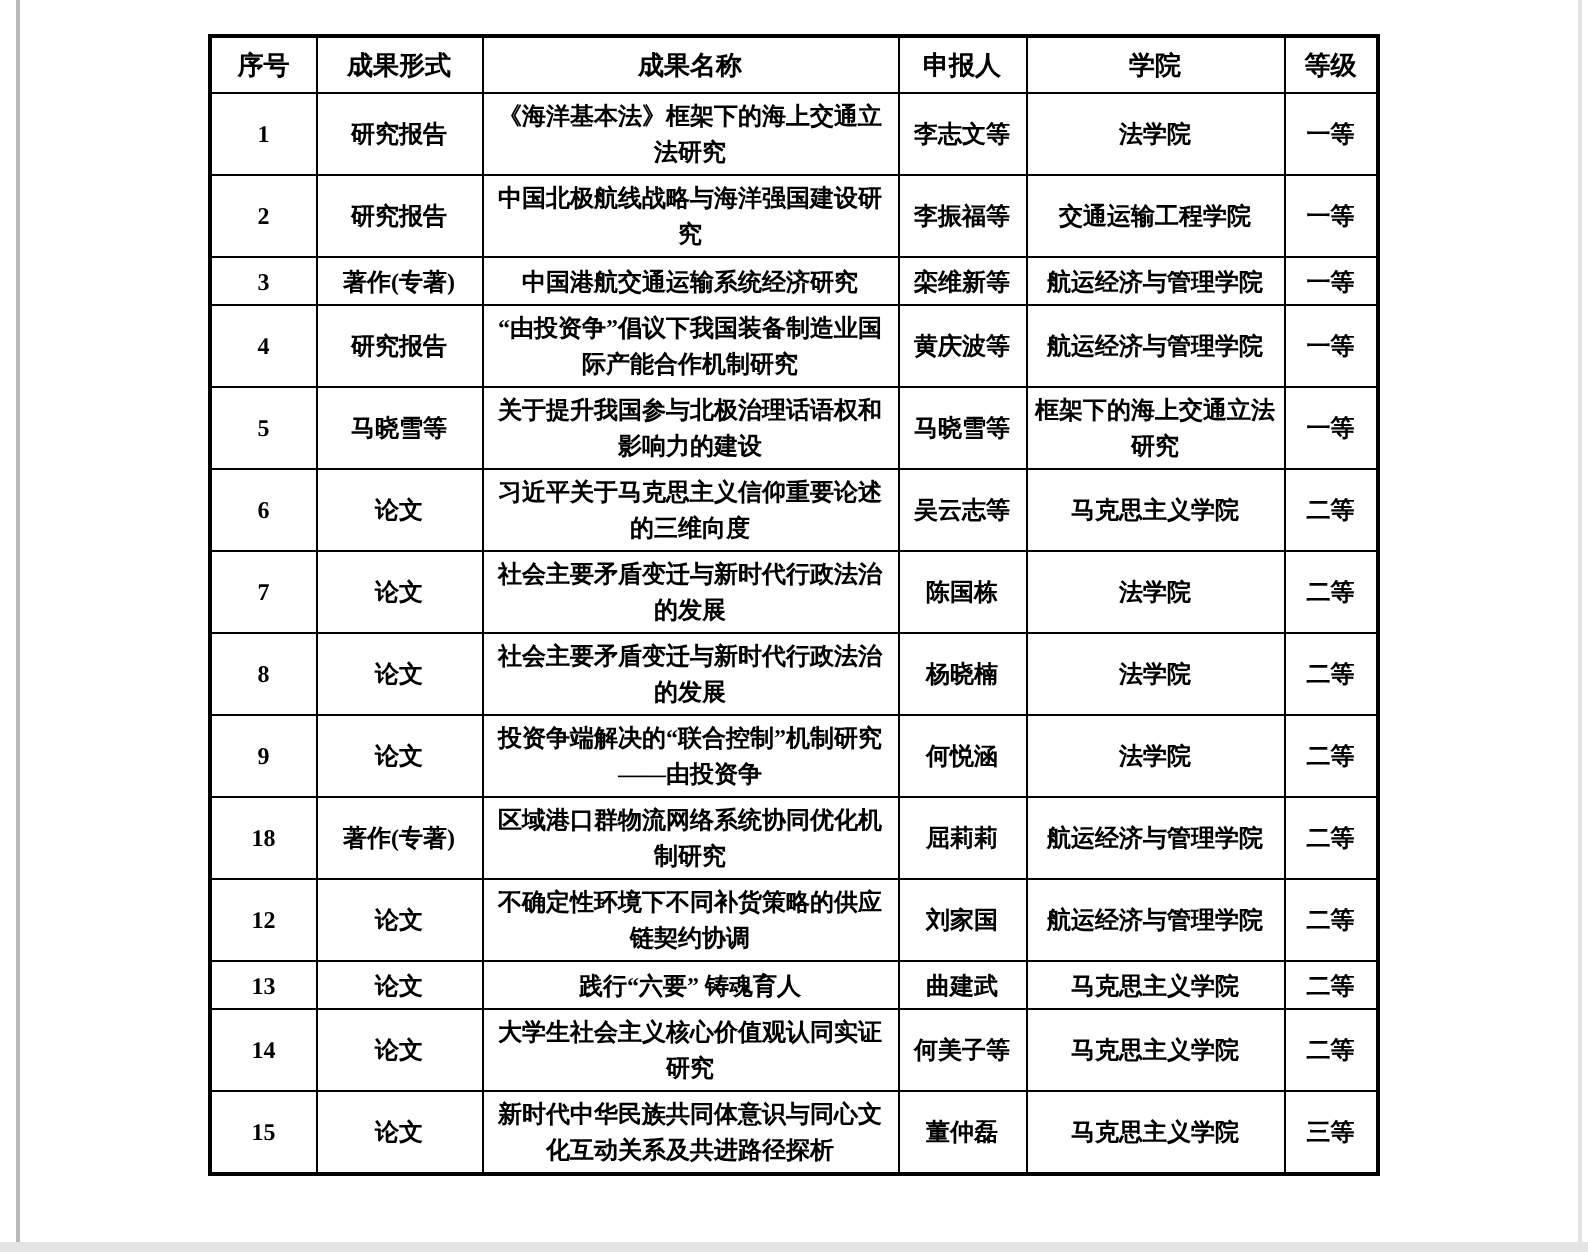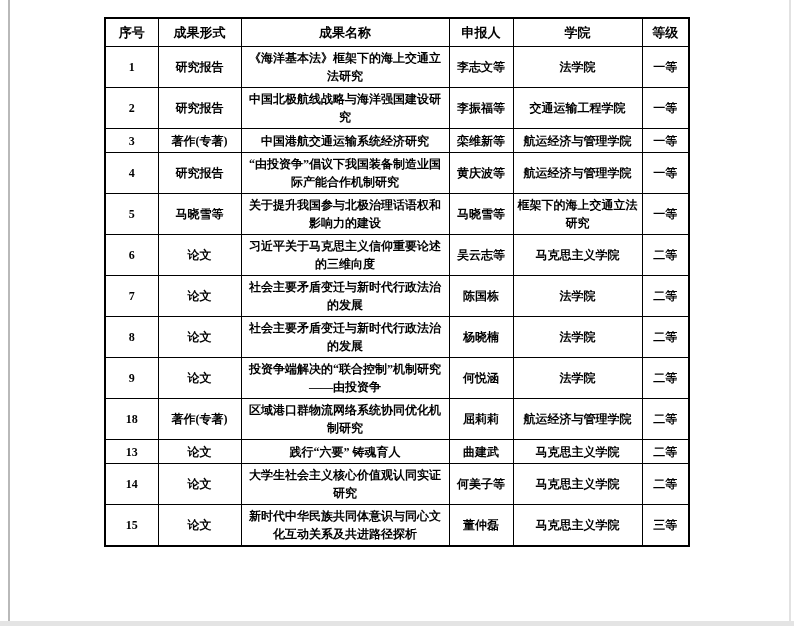--- a/index.html
+++ b/index.html
@@ -171,20 +171,28 @@
       </tr>
       <tr>
         <td>18</td>
         <td>著作(专著)</td>
         <td>区域港口群物流网络系统协同优化机制研究</td>
         <td>屈莉莉</td>
         <td>航运经济与管理学院</td>
         <td>二等</td>
       </tr>
       <tr>
+        <td>12</td>
+        <td>论文</td>
+        <td>不确定性环境下不同补货策略的供应链契约协调</td>
+        <td>刘家国</td>
+        <td>航运经济与管理学院</td>
+        <td>二等</td>
+      </tr>
+      <tr>
         <td>13</td>
         <td>论文</td>
         <td>践行“六要” 铸魂育人</td>
         <td>曲建武</td>
         <td>马克思主义学院</td>
         <td>二等</td>
       </tr>
       <tr>
         <td>14</td>
         <td>论文</td>

